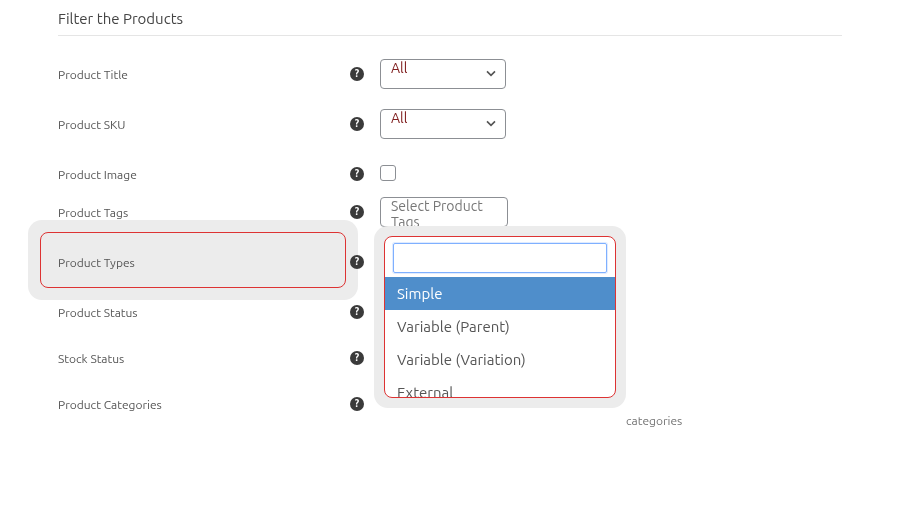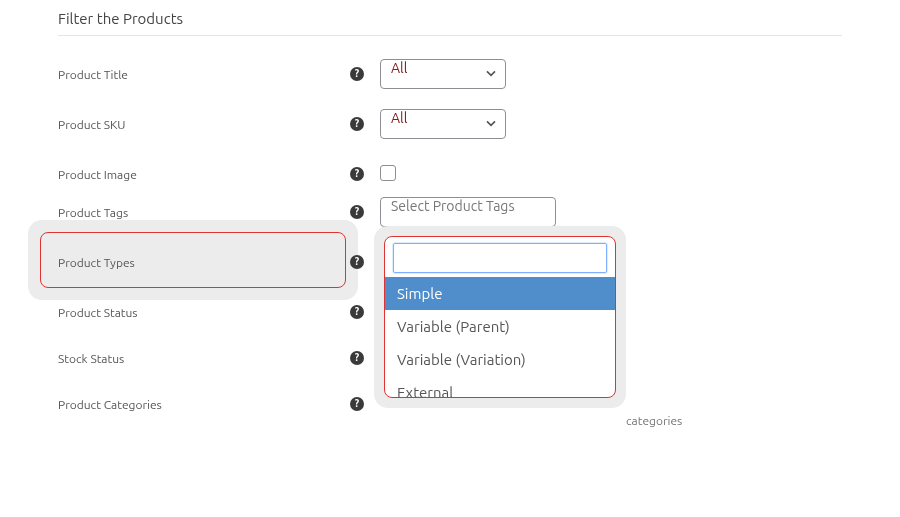--- a/index.html
+++ b/index.html
@@ -88,21 +88,21 @@
     position: absolute;
     right: 8px;
     top: 50%;
     transform: translateY(-55%);
     pointer-events: none;
     color: #666;
   }
   .select-caret svg { display: block; }
 
   .tags-input {
-    width: 176px;
+    width: 128px;
     height: 30px;
     border: 1px solid #8c8f94;
     border-radius: 4px;
     padding: 0 10px;
     font-size: 14px;
     color: #777;
     background: #fff;
   }
 
   .checkbox-box {

